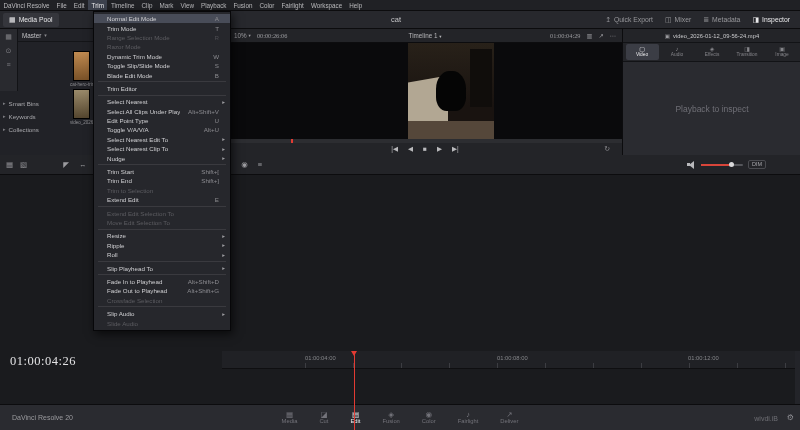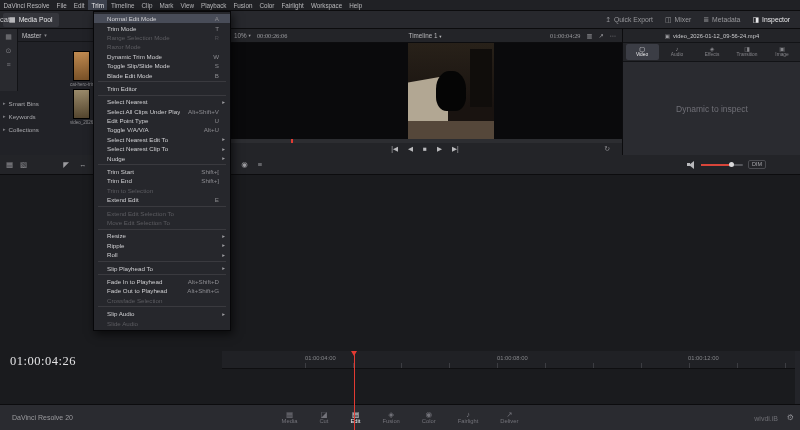--- a/index.html
+++ b/index.html
@@ -10,21 +10,21 @@
 
 #menubar{position:absolute;left:0;top:0;width:800px;height:11px;background:#202125;border-bottom:1px solid #0c0c0e;display:flex;align-items:stretch;z-index:40}
 .mb-item{padding:0 3.5px;line-height:11px;font-size:6.3px;color:#b9b9bc;white-space:nowrap}
 .mb-item.active{background:#3d424e;color:#ececee}
 
 
 #topbar{position:absolute;left:0;top:11px;width:800px;height:18px;background:#27282d;border-bottom:1px solid #0c0c0e;display:flex;align-items:center}
 .tb-btn{display:flex;align-items:center;gap:3px;height:14px;padding:0 6px;font-size:6.8px;color:#97979b;border-radius:2px}
 .tb-btn .ticon{font-size:7px;line-height:1}
 #mediapool-btn{margin-left:3px;background:#35363c;color:#e6e6e8}
-#project-title{position:absolute;left:0;right:8px;font-size:7.5px;color:#c4c4c7;pointer-events:none}
+#project-title{position:absolute;left:0;right:8px;text-align:center;font-size:7.5px;color:#c4c4c7;pointer-events:none}
 #topbar-right{margin-left:auto;display:flex;align-items:center;padding-right:4px}
 .tb-btn.active{color:#e9e9eb}
 
 
 #mediapool{position:absolute;left:0;top:29px;width:228px;height:126px;background:#212227;border-right:1px solid #0c0c0e}
 #mp-iconstrip{position:absolute;left:0;top:0;width:18px;height:62px;background:#292a2f;border-right:1px solid #121316;display:flex;flex-direction:column;align-items:center;gap:6px;padding-top:4px}
 #mp-iconstrip span{font-size:7px;color:#7e7e83}
 #mp-header{position:absolute;left:18px;top:0;width:210px;height:13px;border-bottom:1px solid #141518;display:flex;align-items:center;padding:0 4px;gap:3px}
 #mp-bin-name{font-size:6.3px;color:#c2c2c5}
 #mp-caret{font-size:5px;color:#8a8a8e}
@@ -263,21 +263,21 @@
       <div class="insp-tab">
         <span class="tab-icon">◨</span>
         <span class="tab-label">Transition</span>
       </div>
       <div class="insp-tab">
         <span class="tab-icon">▣</span>
         <span class="tab-label">Image</span>
       </div>
     </div>
   <div id="insp-body">
-    <div id="insp-empty">Dynamic to inspect</div>
+    <div id="insp-empty">Playback to inspect</div>
   </div>
 </div>
 
 <div id="tl-toolbar">
   <div id="tl-left-icons">
 
   <span class="tool">▦</span>
       <span class="tool">▧</span>
     </div>
   <div id="tl-tools">

